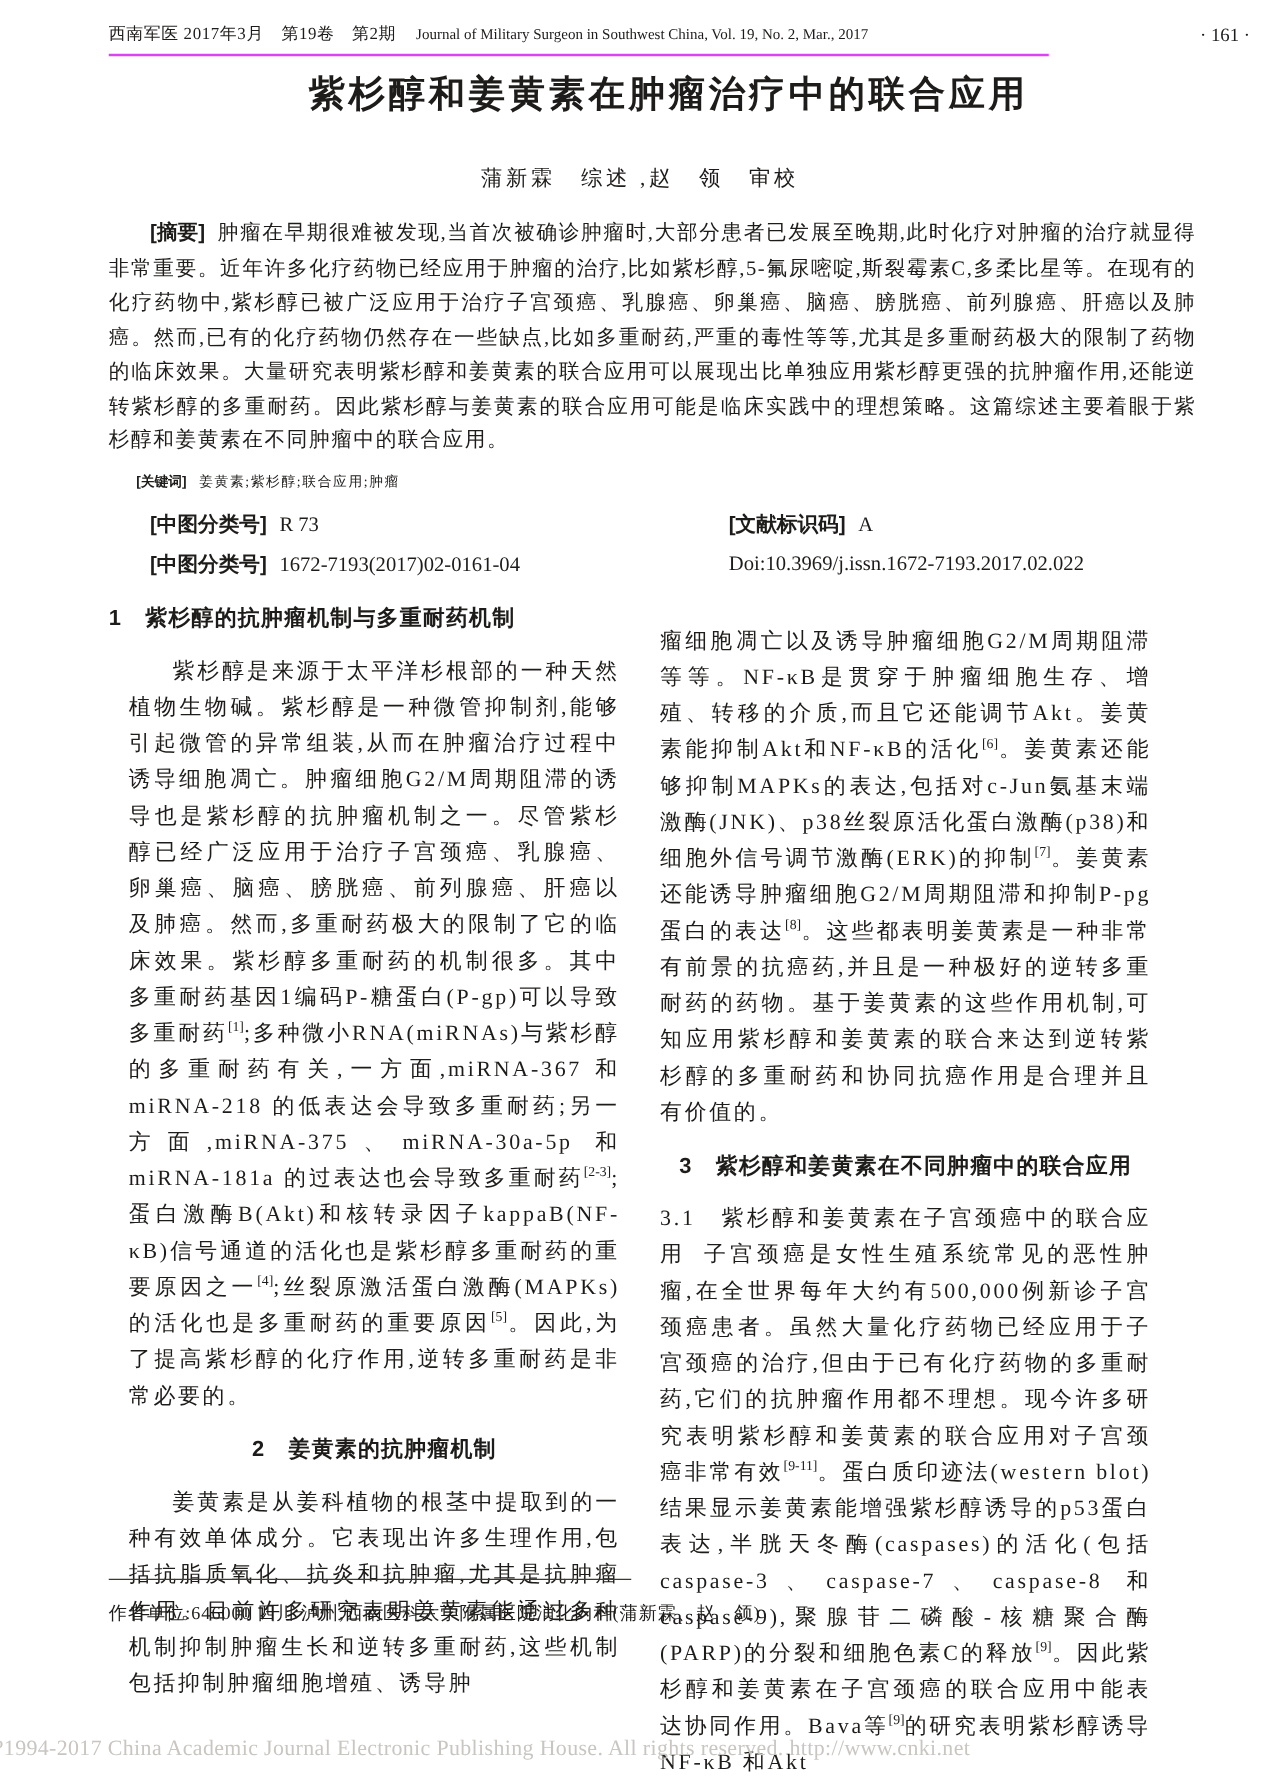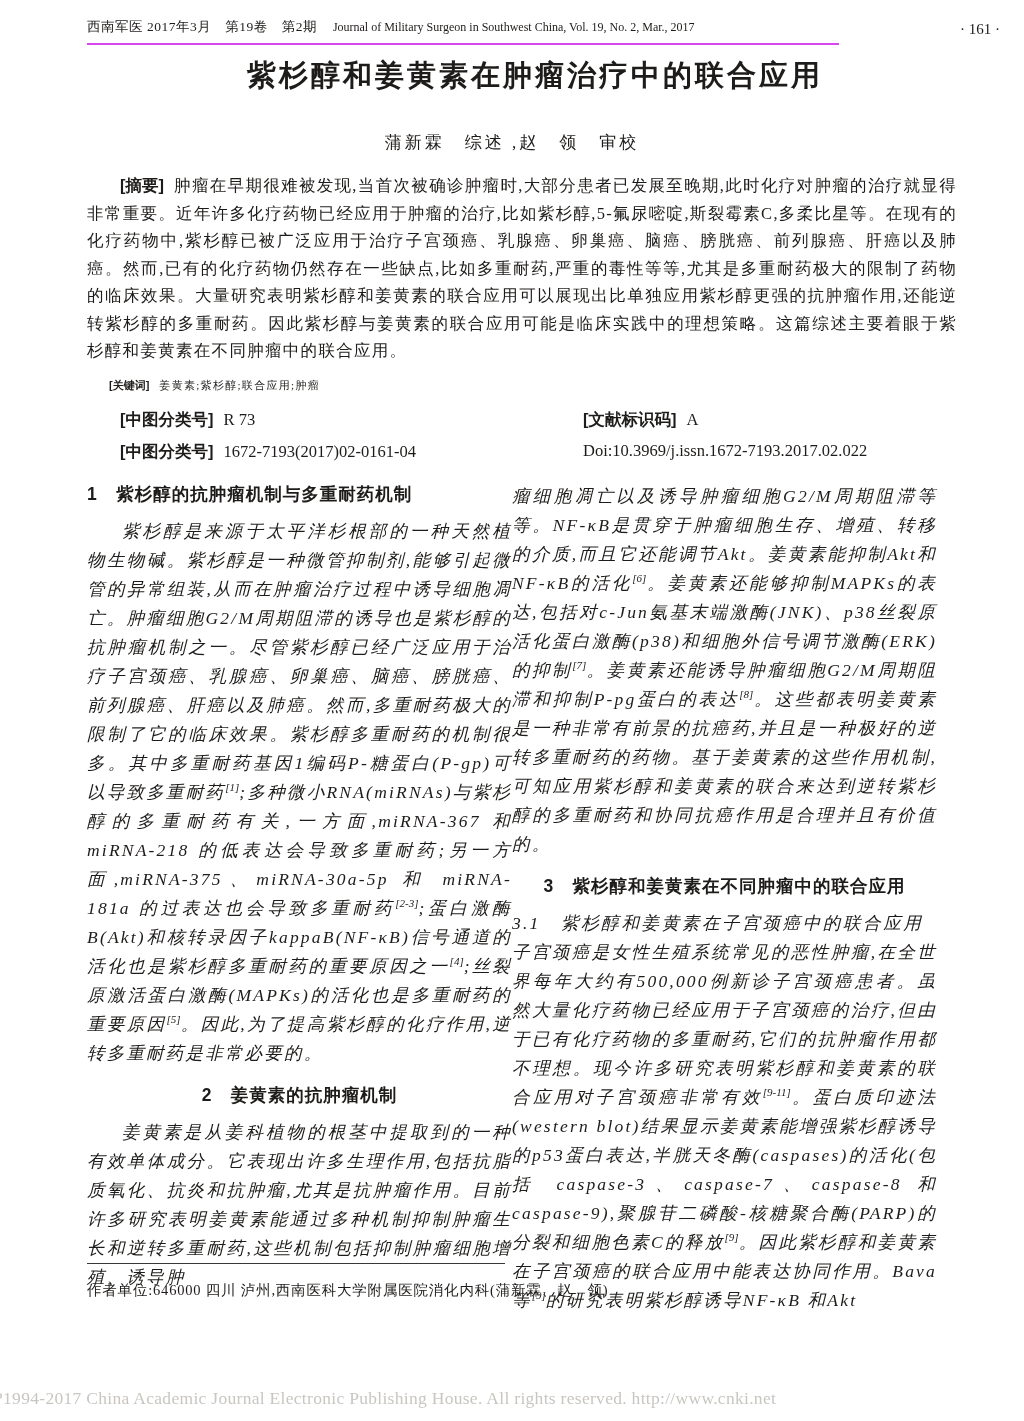--- a/index.html
+++ b/index.html
@@ -29,21 +29,21 @@
   .metarow{position:absolute;left:87px;width:870px;font-size:16.5px;}
   .metarow .meta-left{position:absolute;left:33px;white-space:nowrap;}
   .metarow .meta-right{position:absolute;left:468px;white-space:nowrap;padding-left:28px;}
   .m1{top:409px;} .m2{top:441px;}
   
   .columns{position:absolute;top:482px;left:87px;width:870px;display:flex;}
   .col{width:425px;}
   .sec{font-family:"Liberation Sans","DejaVu Sans",sans-serif;font-weight:bold;
     font-size:17.5px;letter-spacing:1px;margin:0 0 11px 0;}
   .sec.mt{margin-top:15px;text-align:center;}
-  .body{font-size:17.5px;line-height:29px;letter-spacing:2.2px;text-align:justify;margin:0;font-style:italic;}
+  .body{font-size:17.5px;line-height:29px;letter-spacing:2.2px;text-align:justify;margin:16px;}
   .indent{text-indent:2em;}
   .runin{margin-right:14px;}
   sup{font-size:11px;letter-spacing:0;line-height:0;}
   
   .footnote-rule{position:absolute;top:1263px;left:87px;width:418px;border-top:1.5px solid #3a3835;}
   .footnote{position:absolute;top:1281px;left:87px;width:870px;margin:0;font-size:14.5px;letter-spacing:.8px;}
   
   .watermark{position:absolute;top:1388px;left:-5px;width:1040px;white-space:nowrap;
     font-size:17.5px;color:#c9c6c2;letter-spacing:.3px;}
 </style>

